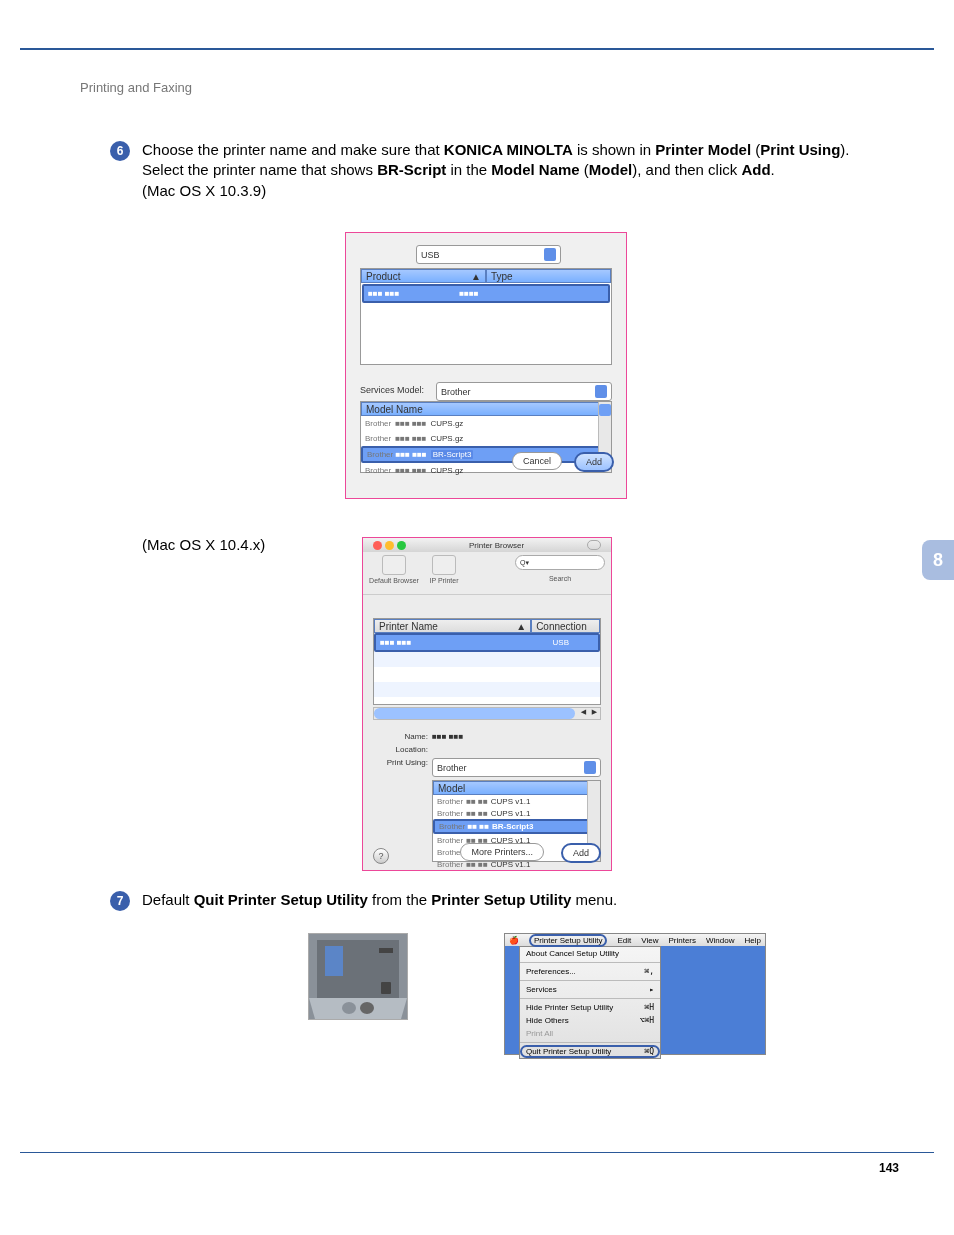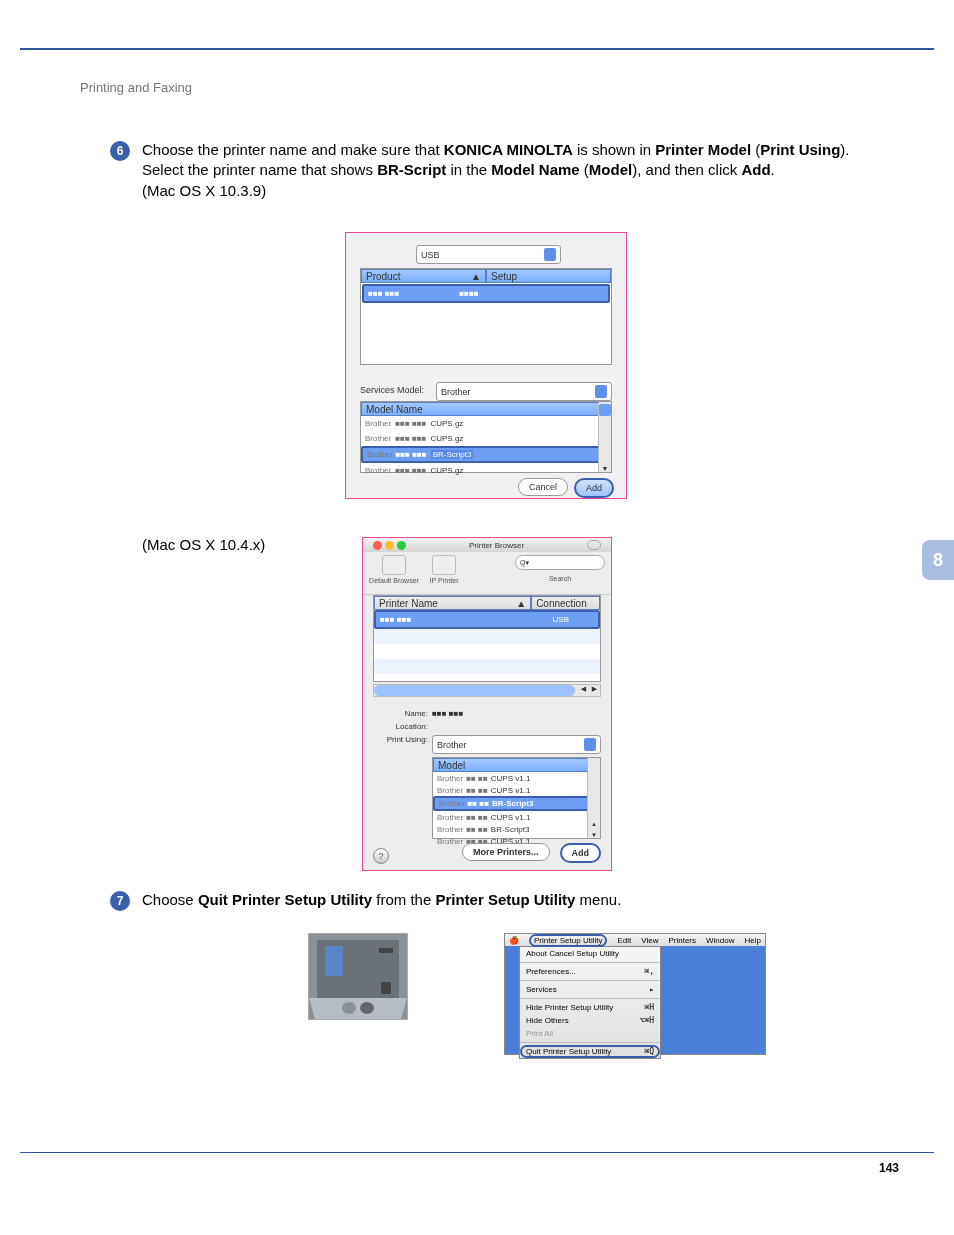--- a/index.html
+++ b/index.html
@@ -154,21 +154,21 @@
     <span>USB</span>
     <span class="arrow"></span>
   </div>
 
   <div class="listbox" style="position:absolute; top:35px; left:14px; right:14px; height:95px;">
     <div style="display:flex;">
       <div class="col-hdr" style="flex:1;">
           <span>Product</span> 
           <span style="margin-left:auto;">▲</span>
         </div>
-      <div class="col-hdr" style="flex:1;">Setup</div>
+      <div class="col-hdr" style="flex:1;">Type</div>
     </div>
     <div style="border:2px solid #3a5fab; border-radius:2px; margin:1px;">
       <div class="row" style="background:#6e9ff5;">
         <span class="blur" style="color:#fff;">■■■ ■■■</span>
         <span style="margin-left:60px;color:#fff;" class="blur">■■■■</span>
       </div>
     </div>
   </div>
 
   <div style="position:absolute; top:152px; left:14px; font-size:9px;">Services Model:</div>
@@ -197,21 +197,21 @@
         <span class="blur">Brother</span> 
         <span class="blur" style="margin-left:4px;">■■■ ■■■</span> 
         <span style="margin-left:4px;">CUPS.gz</span>
       </div>
     <div class="scrollbar-v">
         <div class="thumb" style="height:12px; margin-top:2px;"></div>
         <div style="position:absolute;bottom:0;width:100%;text-align:center;font-size:7px;">▼</div>
       </div>
   </div>
 
-  <div style="position:absolute; bottom:0; right:12px; display:flex; gap:6px;">
+  <div style="position:absolute; bottom:26px; right:12px; display:flex; gap:12px;">
     <div class="btn-pill">Cancel</div>
     <div class="btn-pill primary" style="border:2px solid #3a5fab;">Add</div>
   </div>
 </div>
 
 <div class="os-label" style="top:536px;">(Mac OS X 10.4.x)</div>
 
 <div class="ss" style="top:537px; left:362px; width:248px; height:332px; background:#ececec;">
 
   <div style="height:14px; background:linear-gradient(#f2f2f2,#d5d5d5); display:flex; align-items:center; padding:0 10px;">
@@ -233,21 +233,21 @@
         <div class="tbar-icon"></div>
         <span>IP Printer</span>
       </div>
     <div style="flex:1;"></div>
     <div style="display:flex;flex-direction:column;align-items:center;">
       <div style="width:80px;height:13px;border:1px solid #aaa;border-radius:8px;background:#fff;font-size:7px;padding:0 4px;display:flex;align-items:center;">Q▾</div>
       <span style="font-size:7px;color:#555;margin-top:5px;">Search</span>
     </div>
   </div>
 
-  <div class="listbox" style="margin:0 10px 0 10px; height:85px;">
+  <div class="listbox" style="margin:23px 10px 0 10px; height:85px;">
     <div style="display:flex;">
       <div class="col-hdr" style="flex:2.5;background:linear-gradient(#eee,#ddd);color:#333;">
           <span>Printer Name</span> 
           <span style="margin-left:auto;">▲</span>
         </div>
       <div class="col-hdr" style="flex:1;background:linear-gradient(#eee,#ddd);color:#333;">Connection</div>
     </div>
     <div style="border:2px solid #3a5fab; border-radius:2px;">
       <div class="row" style="background:#6e9ff5;color:#fff;">
         <span class="blur" style="color:#fff;">■■■ ■■■</span>
@@ -318,30 +318,30 @@
       </div>
     <div class="scrollbar-v">
         <div style="position:absolute;bottom:11px;width:100%;text-align:center;font-size:6px;">▲</div>
         <div style="position:absolute;bottom:0;width:100%;text-align:center;font-size:6px;">▼</div>
       </div>
   </div>
 
   <div style="position:absolute; bottom:6px; left:10px;">
     <div style="width:14px;height:14px;border:1px solid #888;border-radius:50%;background:linear-gradient(#fff,#ccc);display:flex;align-items:center;justify-content:center;font-size:9px;color:#555;">?</div>
   </div>
-  <div style="position:absolute; bottom:7px; right:10px; display:flex; gap:10px;font-weight:bold;">
+  <div style="position:absolute; bottom:7px; right:10px; display:flex; gap:17px;">
     <div class="btn-pill">More Printers...</div>
     <div class="btn-pill" style="border:2px solid #3a5fab;">Add</div>
   </div>
 </div>
 
 <div class="step" style="top:890px;">
   <div class="step-bullet">7</div>
   <div class="step-text">
-    <span>Choose </span><b>Quit Printer Setup Utility</b><span> from the </span><b>Printer Setup Utility</b><span> menu.</span>
+    <span>Default </span><b>Quit Printer Setup Utility</b><span> from the </span><b>Printer Setup Utility</b><span> menu.</span>
   </div>
 </div>
 
 <svg class="dock-img" style="top:933px; left:308px; width:98px; height:85px;">
   <rect x="0" y="0" width="98" height="85" fill="#8a9199"></rect>
   <rect x="8" y="6" width="82" height="58" fill="#6b7178"></rect>
   <rect x="16" y="12" width="18" height="30" fill="#5b85c7"></rect>
   <rect x="70" y="14" width="14" height="5" fill="#444"></rect>
   <rect x="72" y="48" width="10" height="12" fill="#444" rx="1"></rect>
   <path d="M0 64 L98 64 L92 85 L6 85 Z" fill="#b5bcc3"></path>

